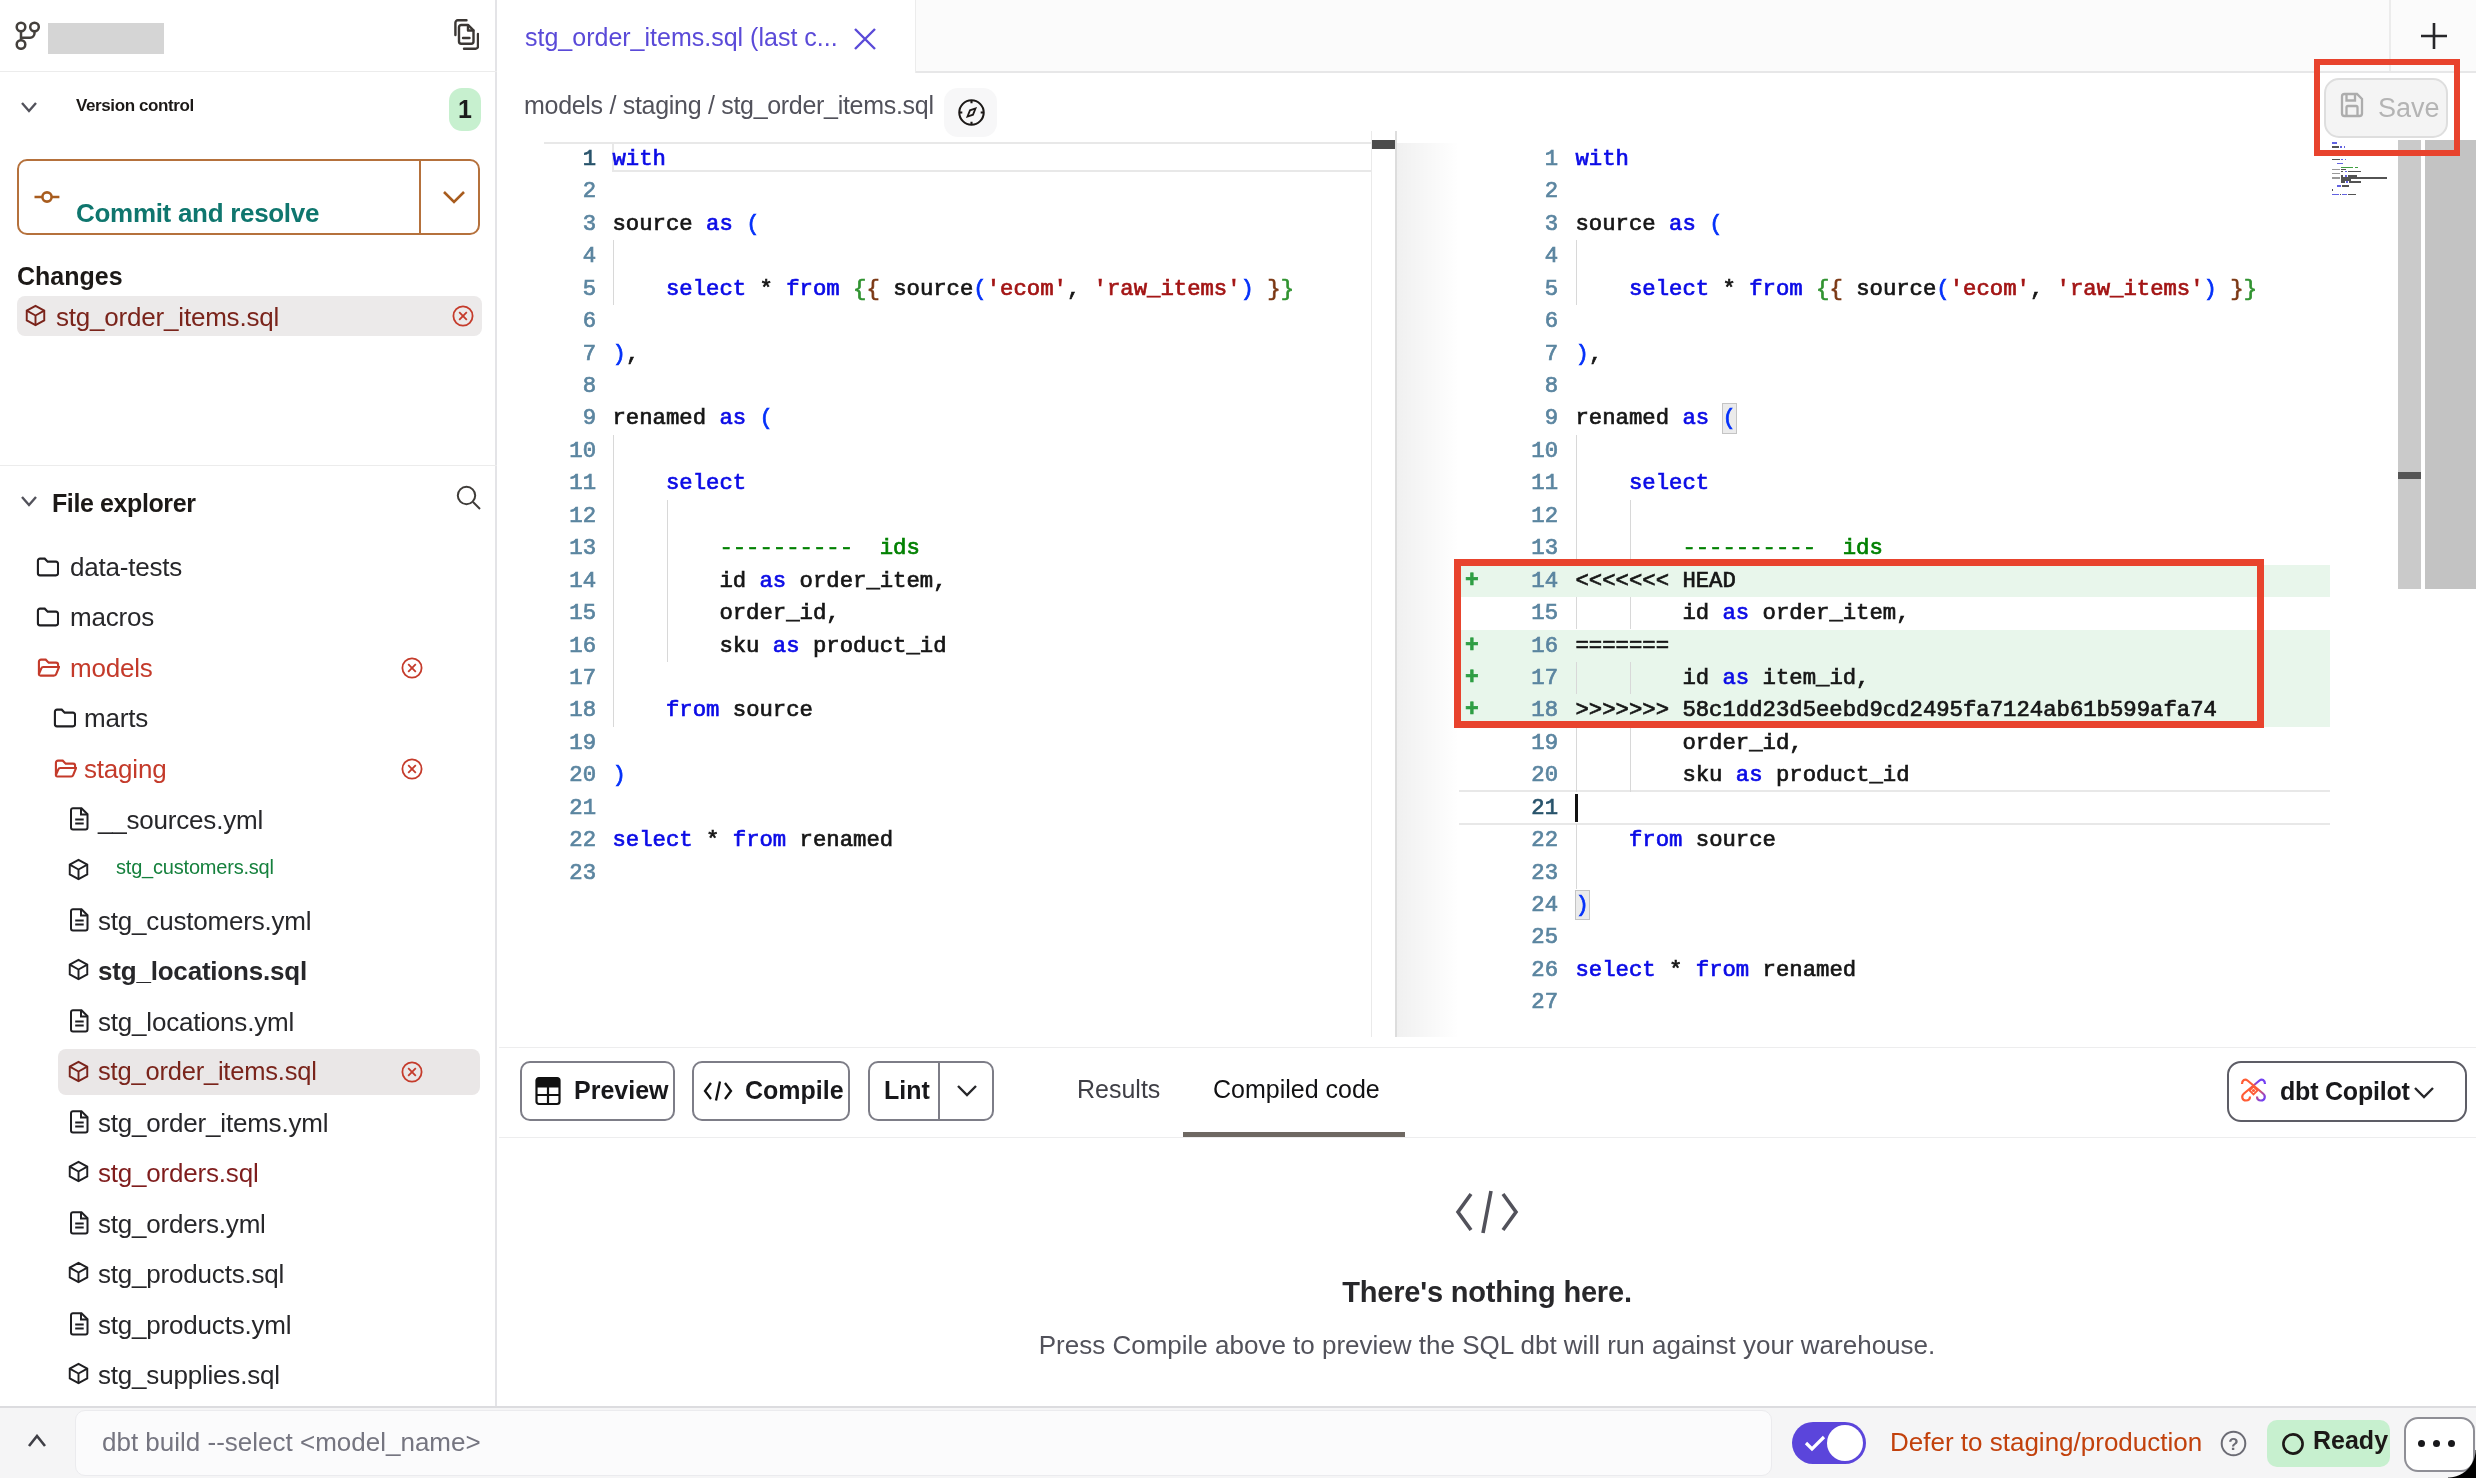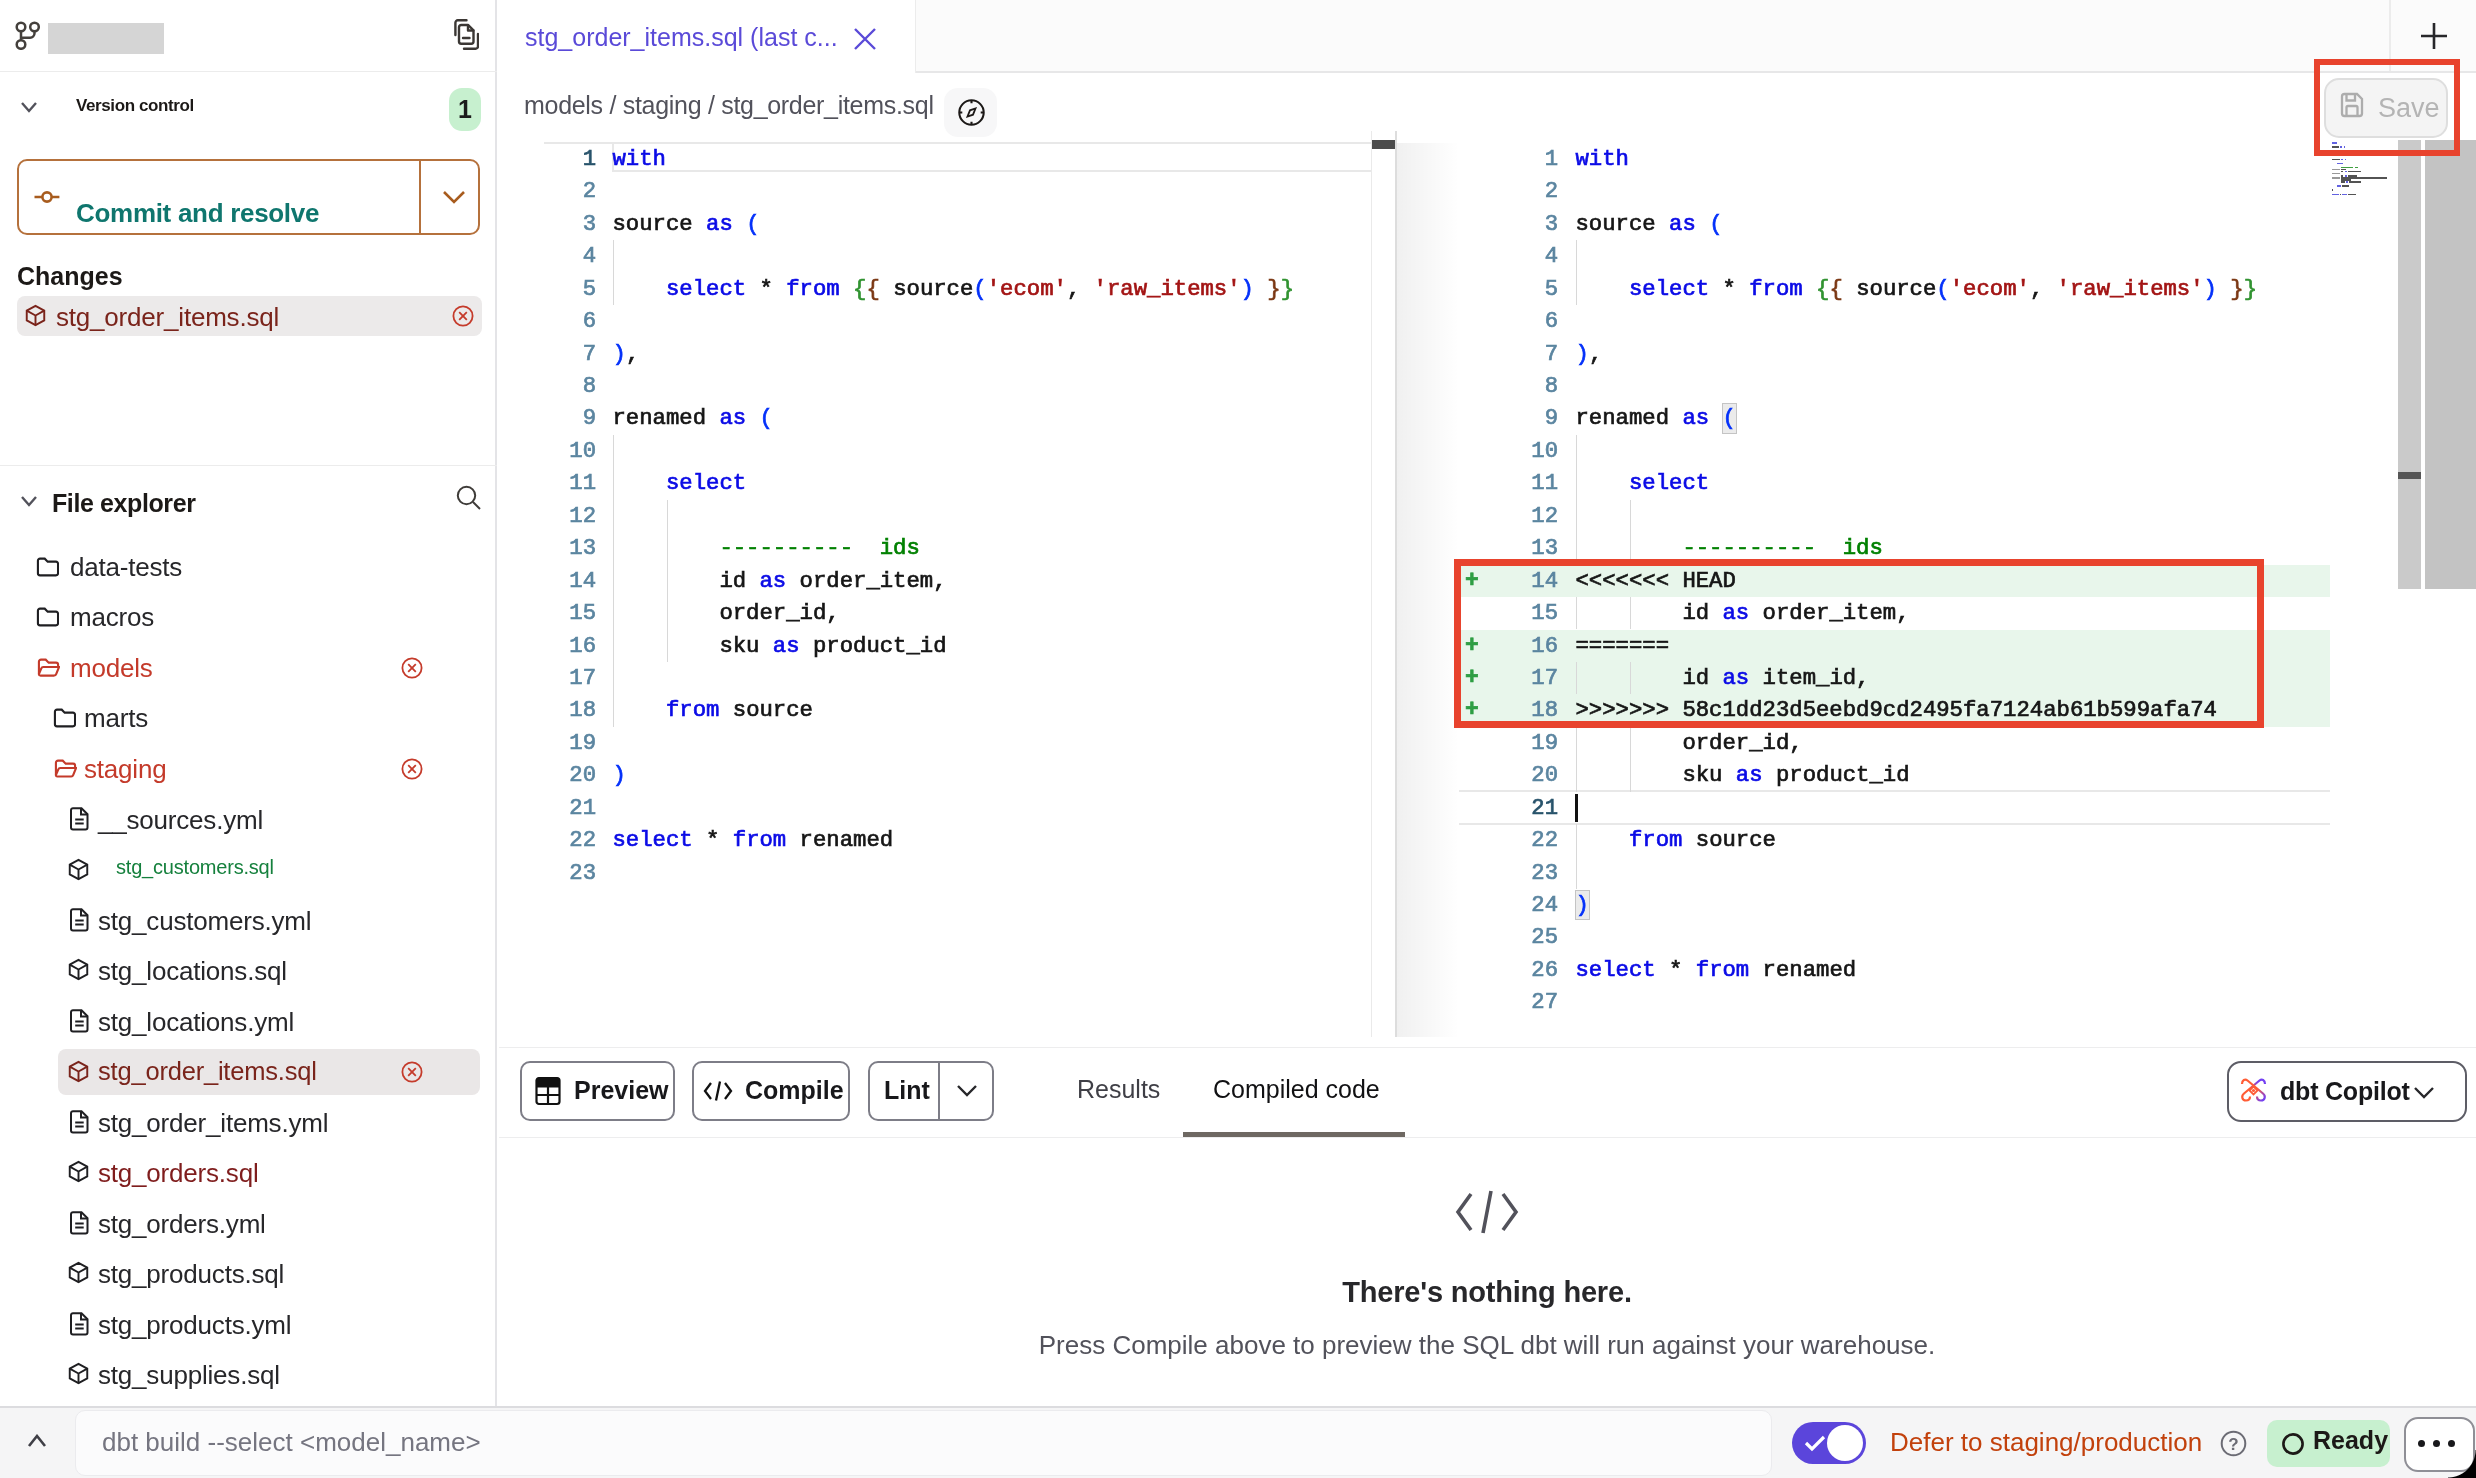--- a/index.html
+++ b/index.html
@@ -141,21 +141,21 @@
             <path d="M5.2 12.5 h8.5 M5.2 16.5 h8.5"></path>
           </g>
         </svg>
     <div class="abs" style="left:98px;top:906px;font-size:26px;font-weight:500;color:#27272a;letter-spacing:-0.2px;">stg_customers.yml</div>
     <svg class="abs" style="left:68px;top:958px;" width="21" height="23" viewBox="0 0 24 26">
           <g fill="none" stroke="#1f1f22" stroke-width="2.2">
             <path d="M12 2 L22 7.5 V18.5 L12 24 L2 18.5 V7.5 Z"></path>
             <path d="M2 7.5 L12 13 L22 7.5 M12 13 V24"></path>
           </g>
         </svg>
-    <div class="abs" style="left:98px;top:956px;font-size:26px;font-weight:400;color:#27272a;letter-spacing:-0.2px;">stg_locations.sql</div>
+    <div class="abs" style="left:98px;top:956px;font-size:26px;font-weight:700;color:#27272a;letter-spacing:-0.2px;">stg_locations.sql</div>
     <svg class="abs" style="left:70px;top:1009px;" width="19" height="24" viewBox="0 0 19 24">
           <g fill="none" stroke="#1f1f22" stroke-width="2">
             <path d="M3 1.2 h8.5 l6 6 V20.6 a2 2 0 0 1 -2 2 H3 a2 2 0 0 1 -2 -2 V3.2 a2 2 0 0 1 2 -2 Z"></path>
             <path d="M11 1.5 v6 h6.3"></path>
             <path d="M5.2 12.5 h8.5 M5.2 16.5 h8.5"></path>
           </g>
         </svg>
     <div class="abs" style="left:98px;top:1007px;font-size:26px;font-weight:500;color:#27272a;letter-spacing:-0.2px;">stg_locations.yml</div>
     <div class="abs" style="left:58px;top:1049px;width:422px;height:46px;border-radius:8px;background:#eae7e7;"></div>
     <svg class="abs" style="left:68px;top:1060px;" width="21" height="23" viewBox="0 0 24 26">

